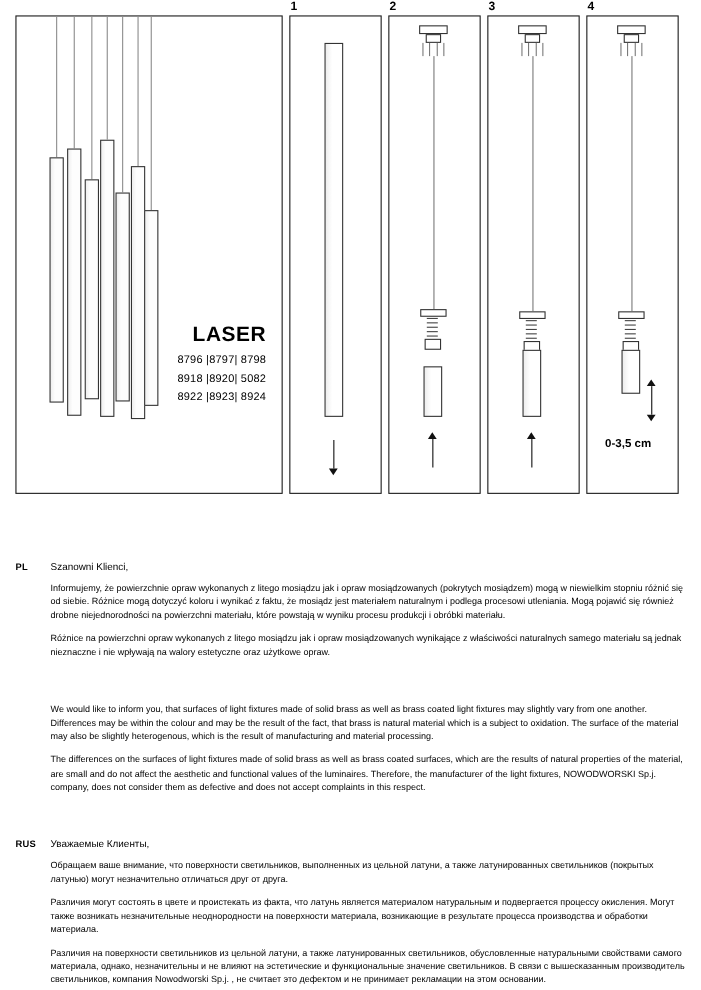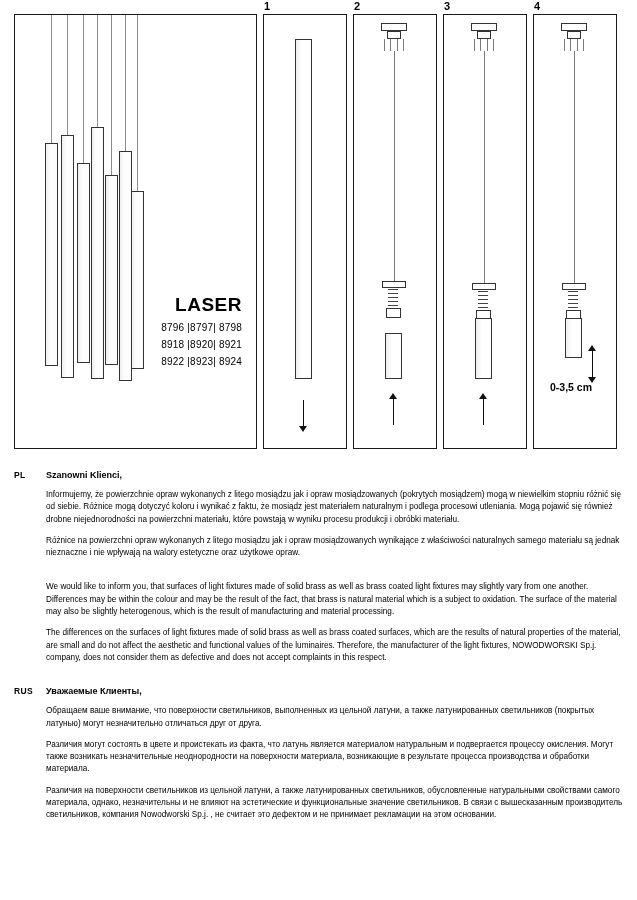--- a/index.html
+++ b/index.html
@@ -171,36 +171,37 @@
 
   
   .text-area {
     position: absolute;
     left: 14px;
     top: 470px;
     width: 609px;
   }
   .lang-block {
     margin-bottom: 22px;
+    margin-top: 40px;
   }
   .lang-head {
     display: flex;
     align-items: baseline;
     margin-bottom: 9px;
   }
   .lang-tag {
     font-size: 8.5px;
     font-weight: bold;
     width: 32px;
     flex: none;
     letter-spacing: 0.3px;
   }
   .lang-title {
     font-size: 9px;
-    font-weight: bold;
+    font-weight: normal;
   }
   .lang-body {
     margin-left: 32px;
     font-size: 8.2px;
     line-height: 12.3px;
   }
   .lang-body p {
     margin: 0 0 9px 0;
   }
   .lang-body p:last-child { margin-bottom: 0; }
@@ -227,21 +228,21 @@
       <div class="tube" style="left:58px; top:112px; width:13px; height:252px;"></div>
       <div class="tube" style="left:72px; top:160px; width:13px; height:190px;"></div>
       <div class="tube" style="left:86px; top:136px; width:13px; height:230px;"></div>
       <div class="tube" style="left:98px; top:176px; width:13px; height:178px;"></div>
     </div>
 
     <div class="brand">
       <div class="brand-name">LASER</div>
       <div class="brand-codes">
         <div>8796 |8797| 8798</div>
-        <div>8918 |8920| 8921</div>
+        <div>8918 |8920| 5082</div>
         <div>8922 |8923| 8924</div>
       </div>
     </div>
   </div>
 
   <div class="panel panel-step">
     <div class="step-num" style="top:-16px; left:0px;">1</div>
     <div class="rod shade" style="left:31px; top:24px; width:17px; height:340px;"></div>
     <div class="arrow-down" style="left:35px; top:385px; height:34px;">
       <div class="arrow-line" style="top:0; height:26px;"></div>
@@ -334,21 +335,21 @@
           <i></i>
       </div>
       <div class="cap" style="left:4px; top:27px; width:15px; height:10px;"></div>
     </div>
     <div class="rod shade" style="left:31px; top:303px; width:17px; height:40px;"></div>
     <div class="arrow-both" style="left:54px; top:330px; height:44px;">
       <div class="arrow-head head-up" style="top:0;"></div>
       <div class="arrow-line" style="top:6px; height:26px;"></div>
       <div class="arrow-head head-down" style="top:32px;"></div>
     </div>
-    <div class="measure-label" style="left:16px; top:366px;">0-3,5 cm</div>
+    <div class="measure-label" style="left:16px; top:382px;">0-3,5 cm</div>
   </div>
 </div>
 
 <div class="text-area">
 
   <div class="lang-block">
     <div class="lang-head">
       <span class="lang-tag">PL</span>
       <span class="lang-title">Szanowni Klienci,</span>
     </div>

